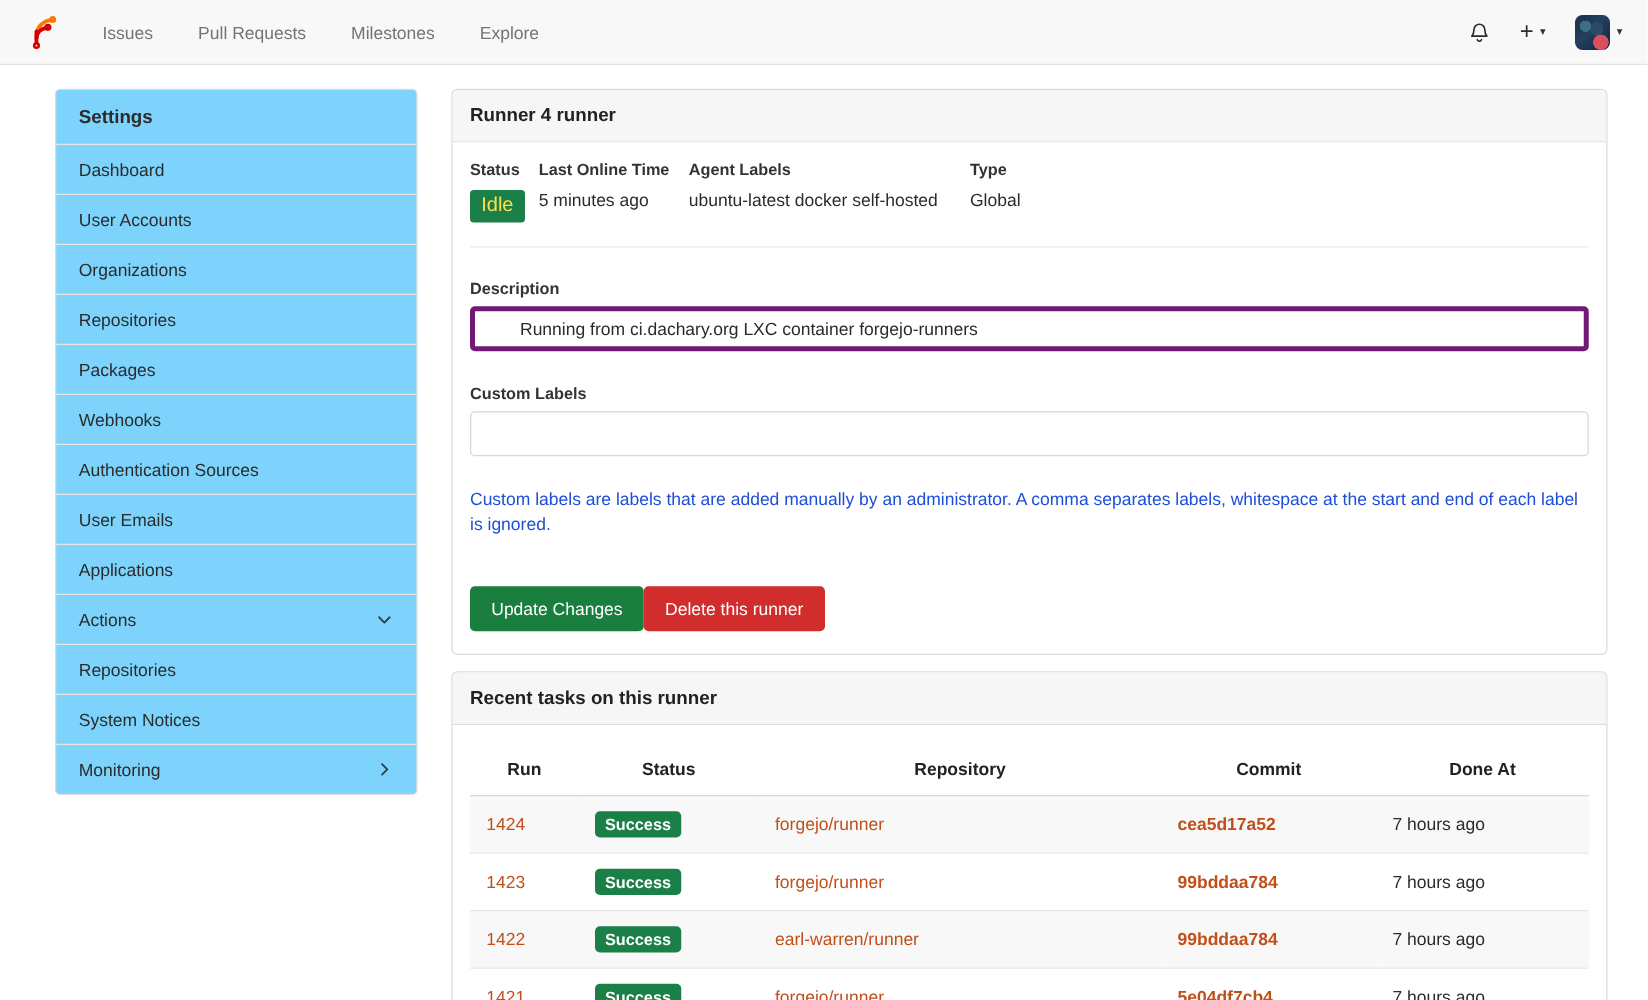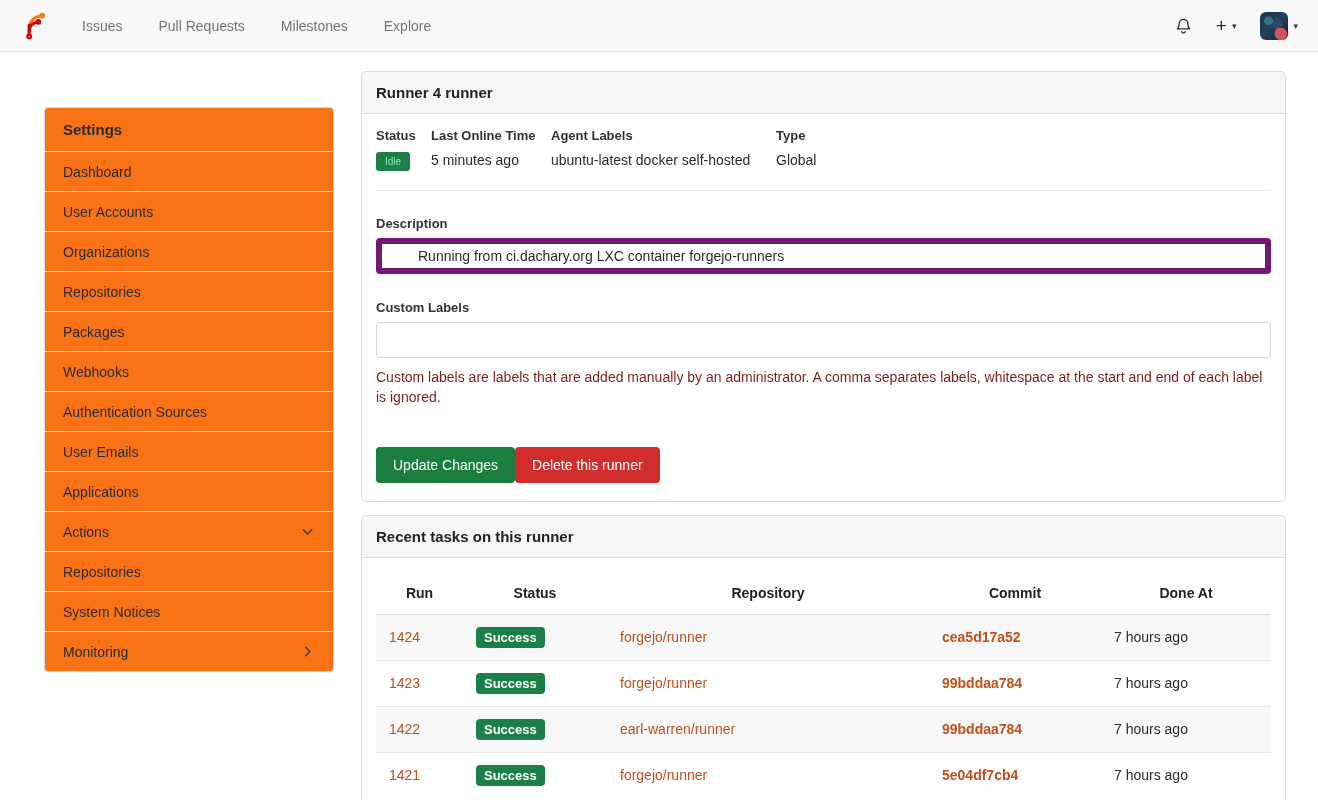--- a/index.html
+++ b/index.html
@@ -20,53 +20,53 @@
     background:
       radial-gradient(circle at 74% 78%, #d94f5c 0 20%, rgba(0,0,0,0) 21%),
       radial-gradient(circle at 30% 32%, #3c7089 0 16%, rgba(0,0,0,0) 17%),
       radial-gradient(circle at 62% 40%, #2a4a66 0 22%, rgba(0,0,0,0) 23%),
       linear-gradient(135deg,#1d3049 0%,#23405c 45%,#13203a 100%); }
 
   
   .layout { display:flex; align-items:flex-start; padding:19px 32px 0 44px; gap:27px; }
 
   
-  .sidebar { width:290px; flex-shrink:0; background:#f97316; border:1px solid #dcdcdc;
-    border-radius:4px; overflow:hidden;margin-top:36px; }
+  .sidebar { width:290px; flex-shrink:0; background:#7dd3fc; border:1px solid #dcdcdc;
+    border-radius:4px; overflow:hidden; }
   .sb-item { height:40px; display:flex; align-items:center; padding:0 18px;
     border-top:1px solid #e6e6e6; cursor:pointer; }
   .sb-item:first-child { border-top:none; }
   .sb-header { height:43px; font-weight:700; font-size:15px; cursor:default; }
   .sb-sub { height:33px; border-top:none; padding-left:34px; font-weight:700; font-size:13px; }
   .sb-chevron { margin-left:auto; display:flex; align-items:center; color:#3c3c3c; }
 
   
   .main { flex:1; min-width:0; }
   .panel { background:#fff; border:1px solid #dbdbdb; border-radius:5px; margin-bottom:13px; }
   .panel-header { background:#f6f6f6; border-bottom:1px solid #dbdbdb; border-radius:5px 5px 0 0;
     padding:12px 14px; font-weight:700; font-size:15px; color:#222; }
   .panel-body { padding:14px; }
 
   
   .info-grid { display:grid; grid-template-columns:55px 120px 225px auto; column-gap:0; }
   .info-label { font-weight:700; font-size:13px; color:#333; margin-bottom:9px; }
   .info-value { font-size:14px; }
-  .badge-idle { display:inline-block; background:#1a8048; color:#86efac; font-size:10px;
+  .badge-idle { display:inline-block; background:#1a8048; color:#fde047; font-size:16px;
     padding:4px 9px; border-radius:3px; }
 
   .divider { border:none; border-top:1px solid #e9e9e9; margin:19px 0 25px 0; }
 
   
   .field-label { display:block; font-weight:700; font-size:13px; color:#333; margin-bottom:7px; }
   .text-input { width:100%; height:36px; padding:0 12px; border-radius:4px; font-size:14px;
     font-family:inherit; color:#2b2b2b; background:#fff; outline:none; }
-  .input-accent { border:6px solid #701a75;padding-left:36px; }
+  .input-accent { border:4px solid #701a75;padding-left:36px; }
   .input-normal { border:1px solid #d6d6d6; }
   .field-gap { margin-bottom:26px; }
-  .help-text { color:#7f1d1d; font-size:14px; line-height:1.45; margin-top:9px; }
+  .help-text { color:#1d4ed8; font-size:14px; line-height:1.45; margin-top:24px; }
   .btn-row { margin-top:39px; display:flex; gap:0; padding-bottom:4px; }
   .btn { height:36px; padding:0 17px; border:none; border-radius:4px; color:#fff;
     font-size:14px; font-weight:500; font-family:inherit; cursor:pointer; }
   .btn-green { background:#1a7e3e; }
   .btn-red { background:#d22d2d; }
 
   
   .tasks-table { width:100%; border-collapse:collapse; font-size:14px; }
   .tasks-table th { text-align:center; font-weight:700; color:#222; padding:13px 13px;
     border-bottom:1px solid #d6d6d6; }

